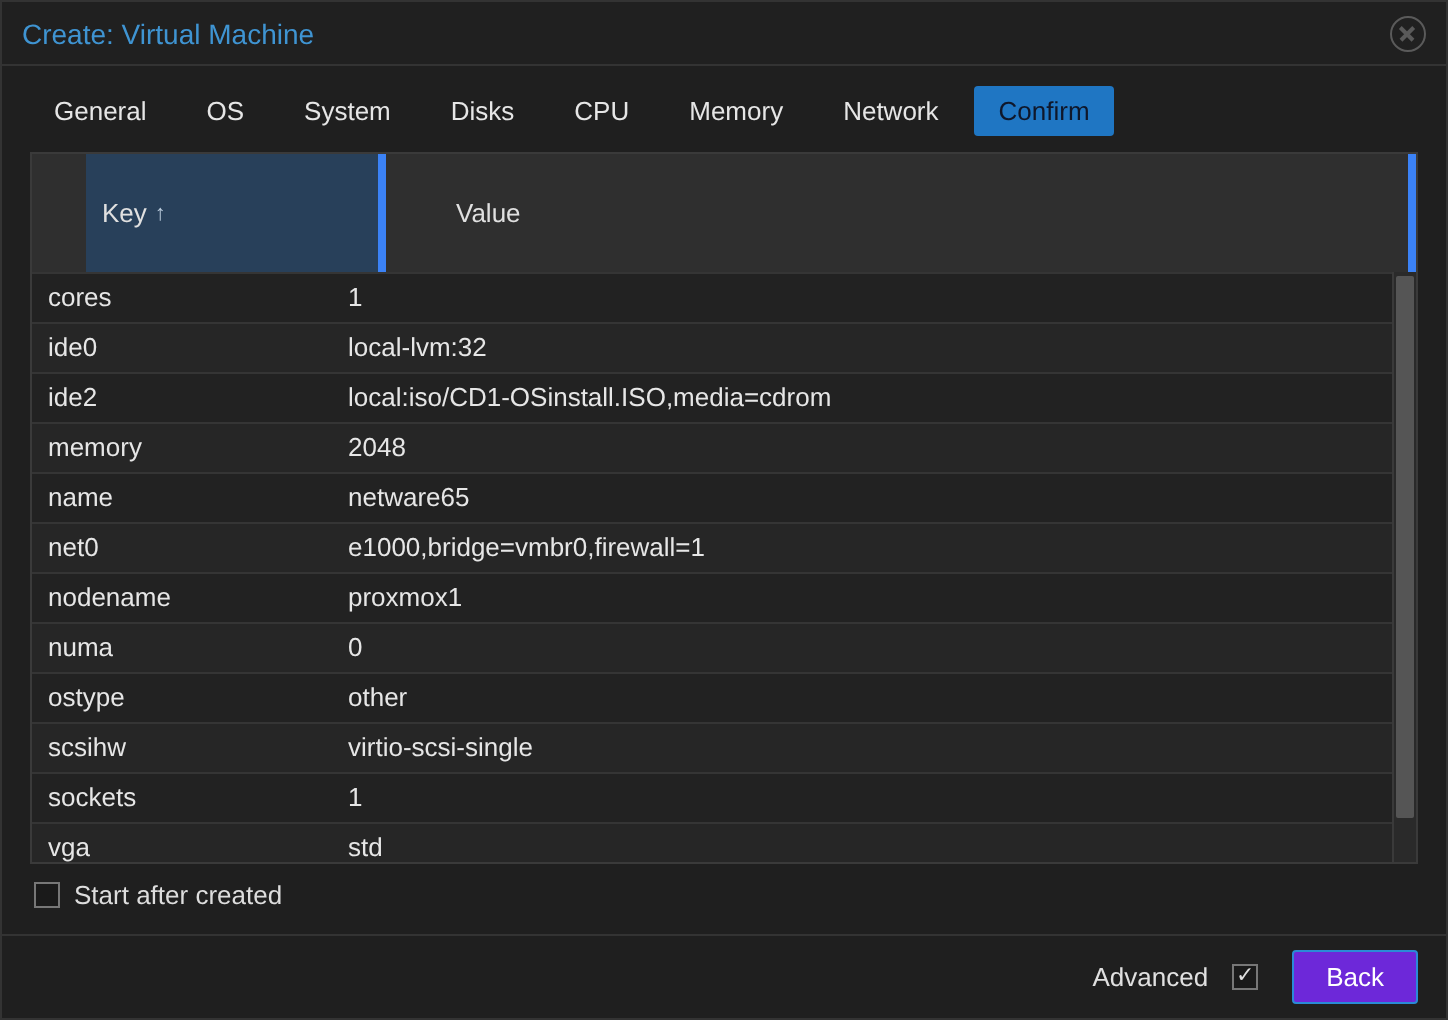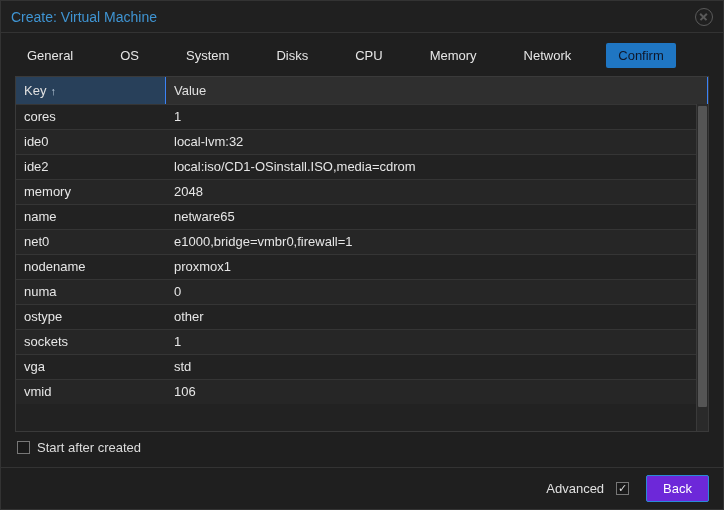--- a/index.html
+++ b/index.html
@@ -38,21 +38,21 @@
   }
   .close-icon::before, .close-icon::after {
     content: ""; position: absolute; left: 3px; top: 7px;
     width: 9px; height: 1.5px; background: #5a5a5a;
   }
   .close-icon::before { transform: rotate(45deg); }
   .close-icon::after  { transform: rotate(-45deg); }
 
   .tabbar {
     display: flex;
-    gap: 17px;
+    gap: 0;
     padding: 10px 14px 8px 14px;
     background: #1f1f1f;
   }
   .tab {
     padding: 5px 12px;
     color: #e6e6e6;
     cursor: pointer;
     border-radius: 2px;
     font-size: 13px;
   }
@@ -68,27 +68,28 @@
     flex-direction: column;
     background: #222;
   }
   .grid-header {
     display: flex;
     background: #2f2f2f;
   }
   .col-key   { width: 150px; }
   .col-value { flex: 1; }
   .hcell {
-    padding: 6px 8px;
+    padding: 22px 8px;
     font-weight: 400;
     color: #e0e0e0;
-    border-right: 1px solid #3b82f6;
+    border-right: 4px solid #3b82f6;
     display: flex;
     align-items: center;
     gap: 4px;
+    margin-left: 27px;
   }
   .hcell.sorted { background: #28405a; }
   .sort-arrow { font-size: 11px; color: #bcd; }
 
   .grid-body-wrap {
     position: relative;
     flex: 1;
     overflow: hidden;
   }
   .grid-body {
@@ -235,20 +236,24 @@
           </div>
           <div class="row">
             <div class="cell col-key">numa</div>
             <div class="cell col-value">0</div>
           </div>
           <div class="row">
             <div class="cell col-key">ostype</div>
             <div class="cell col-value">other</div>
           </div>
           <div class="row">
+            <div class="cell col-key">scsihw</div>
+            <div class="cell col-value">virtio-scsi-single</div>
+          </div>
+          <div class="row">
             <div class="cell col-key">sockets</div>
             <div class="cell col-value">1</div>
           </div>
           <div class="row">
             <div class="cell col-key">vga</div>
             <div class="cell col-value">std</div>
           </div>
           <div class="row">
             <div class="cell col-key">vmid</div>
             <div class="cell col-value">106</div>

